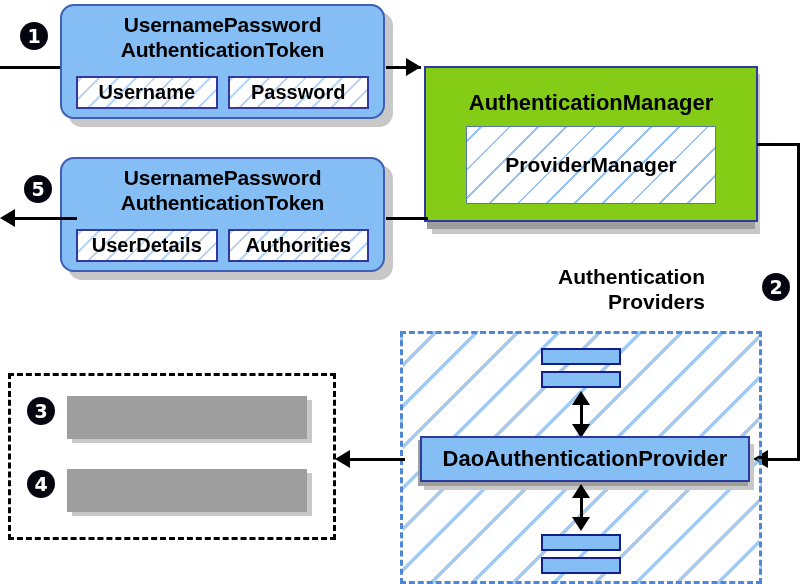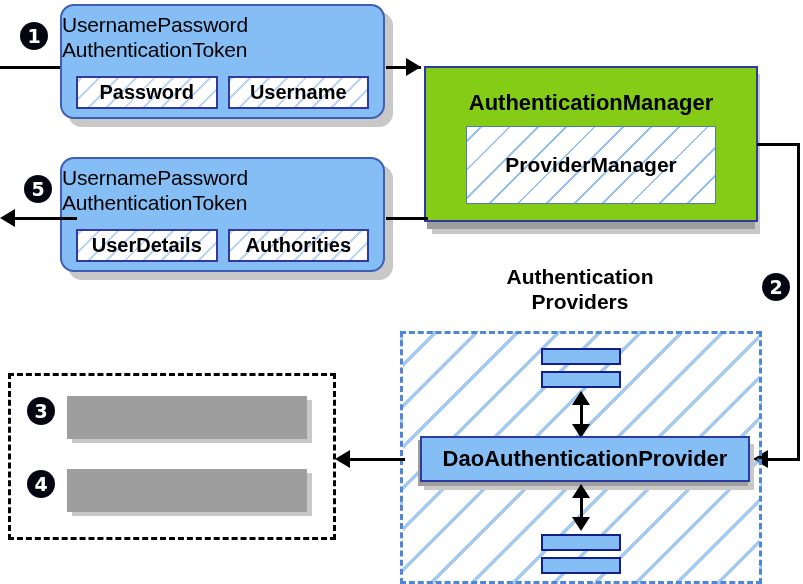--- a/index.html
+++ b/index.html
@@ -43,22 +43,23 @@
     position:absolute;
     background:#85bdf5;
     border:2px solid #3e5fb5;
     border-radius:14px;
     box-sizing:border-box;
   }
   .token-card .title{
     position:absolute;
     left:0;right:0;
     top:6px;
+    text-align:center;
     font-size:21px;
-    font-weight:normal;
+    font-weight:bold;
     color:#000000;
     line-height:25px;
     letter-spacing:-0.2px;
   }
   .token-card .slots{
     position:absolute;
     left:14px;right:14px;
     bottom:8px;
     display:flex;
     gap:10px;
@@ -132,21 +133,21 @@
     box-sizing:border-box;
     background-image:repeating-linear-gradient(
       -45deg,
       rgba(110,170,235,0) 0px,
       rgba(110,170,235,0) 26px,
       rgba(110,170,235,.62) 26px,
       rgba(110,170,235,.62) 29px);
   }
   .providers-title{
     position:absolute;
-    text-align:center;
+    text-align:right;
     font-size:21px;
     font-weight:bold;
     color:#000;
     line-height:25px;
   }
   .stub{
     position:absolute;
     background:#85bdf5;
     border:2px solid #13208c;
     box-sizing:border-box;
@@ -178,22 +179,22 @@
 
   <div class="hline" style="left:0px;top:66px;width:72px;"></div>
 
   <div class="shadow-layer" style="left:68px;top:12px;width:325px;height:115px;border-radius:14px;"></div>
   <div class="token-card" style="left:60px;top:4px;width:325px;height:115px;">
     <div class="title">
       <span>UsernamePassword</span><br>
       <span>AuthenticationToken</span>
     </div>
     <div class="slots">
+      <div class="slot">Username</div>
       <div class="slot">Password</div>
-      <div class="slot">Username</div>
     </div>
   </div>
   <div class="bullet" style="left:21px;top:23px;">1</div>
 
   <div class="hline" style="left:386px;top:66px;width:35px;"></div>
   <div class="arrow-r" style="left:406px;top:58px;"></div>
 
   <div class="shadow-layer" style="left:432px;top:74px;width:328px;height:160px;"></div>
   <div class="shadow-dark" style="left:427px;top:69px;width:328px;height:160px;"></div>
   <div class="mgr-card" style="left:424px;top:66px;width:334px;height:156px;">

